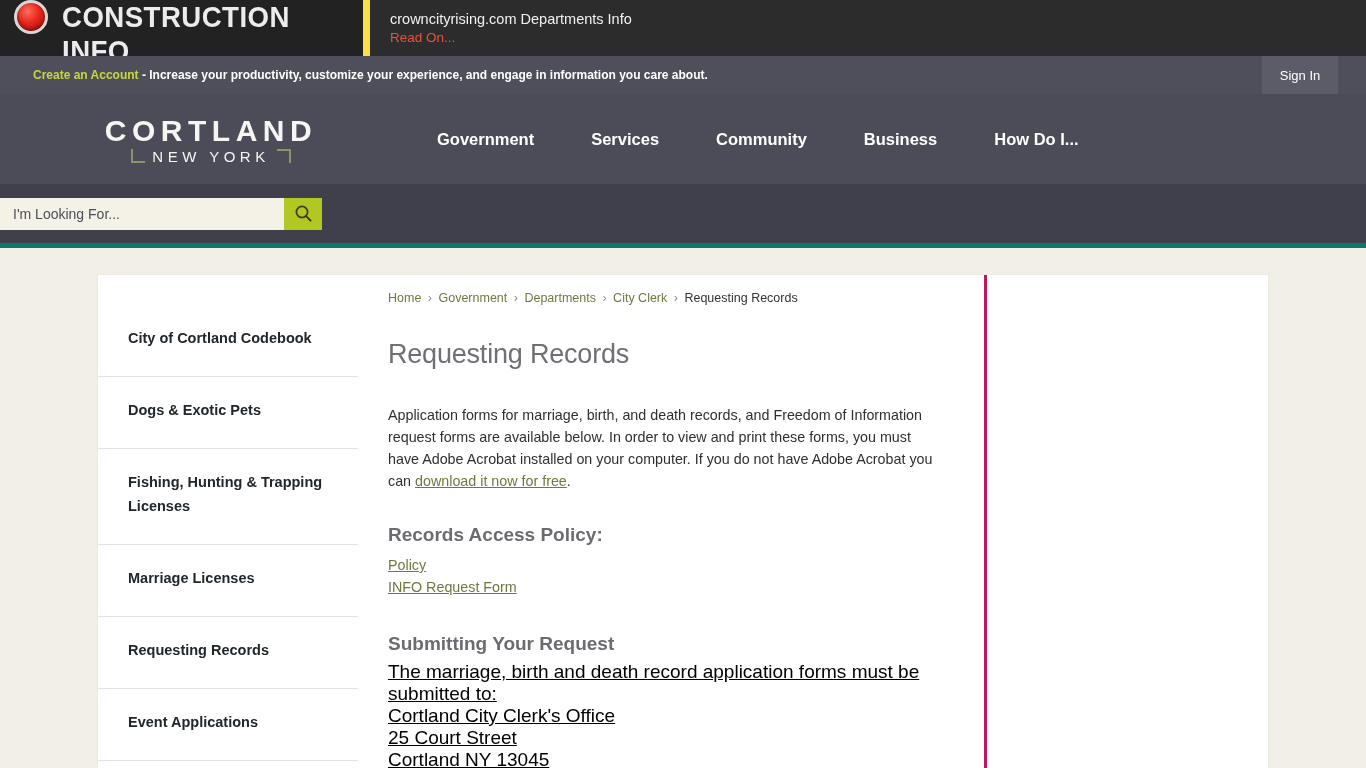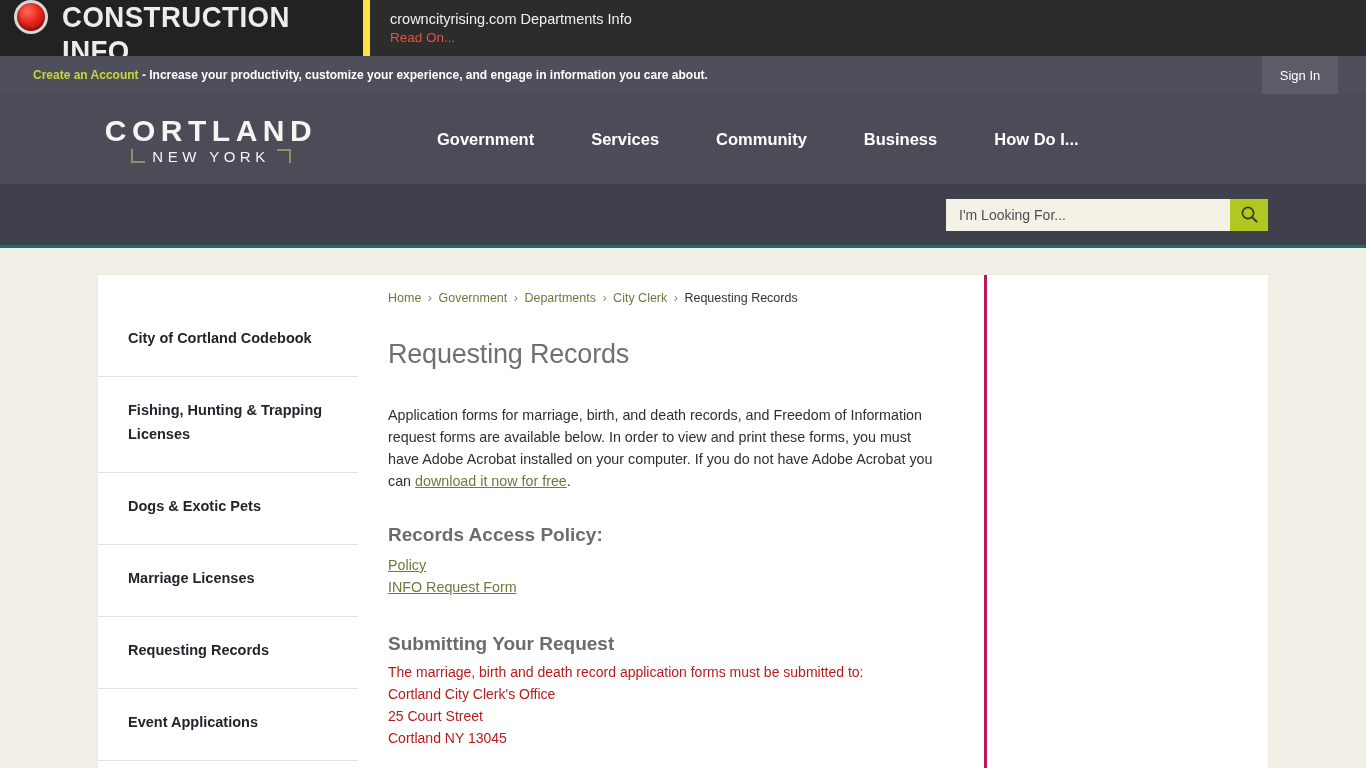--- a/index.html
+++ b/index.html
@@ -156,23 +156,23 @@
     cursor: pointer;
     white-space: nowrap;
   }
 
   
   .search-band {
     height: 64px;
     background: #3f404b;
     display: flex;
     align-items: center;
-    justify-content: flex-end;
+    justify-content: flex-start;
     padding-right: 98px;
-    border-bottom: 3px solid #0f766e;
+    border-bottom: 5px solid #0f766e;
   }
   .search-wrap { display: flex; height: 32px; width: 322px; }
   .search-input {
     flex: 1;
     border: none;
     outline: none;
     background: #f4f1e6;
     padding: 0 13px;
     font-size: 14px;
     color: #43444d;
@@ -269,23 +269,24 @@
     color: #6a6c70;
     font-weight: bold;
     margin-top: 35px;
     margin-bottom: 6px;
   }
   .link-line {
     font-size: 14.3px;
     line-height: 22px;
   }
   .addr-line {
-    font-size: 14px;
-    color: #b91c1c;
+    font-size: 19px;
+    color: #000000;
     line-height: 22px;
+    text-decoration: underline;
   }
   .right-col { width: 281px; flex: 0 0 281px; }
 </style>
 </head>
 <body>
 
 <div class="alert-bar">
   <div class="alert-left">
     <div class="alert-dot"></div>
     <div class="alert-title">CONSTRUCTION INFO</div>
@@ -335,24 +336,24 @@
 </div>
 
 <div class="page-wrap">
   <div class="content-card">
 
     <aside class="sidebar">
       <div class="side-item">
         <span class="side-item-label">City of Cortland Codebook</span>
       </div>
       <div class="side-item">
+        <span class="side-item-label">Dogs &amp; Exotic Pets</span>
+      </div>
+      <div class="side-item">
         <span class="side-item-label">Fishing, Hunting &amp; Trapping Licenses</span>
-      </div>
-      <div class="side-item">
-        <span class="side-item-label">Dogs &amp; Exotic Pets</span>
       </div>
       <div class="side-item">
         <span class="side-item-label">Marriage Licenses</span>
       </div>
       <div class="side-item">
         <span class="side-item-label">Requesting Records</span>
       </div>
       <div class="side-item">
         <span class="side-item-label">Event Applications</span>
       </div>

